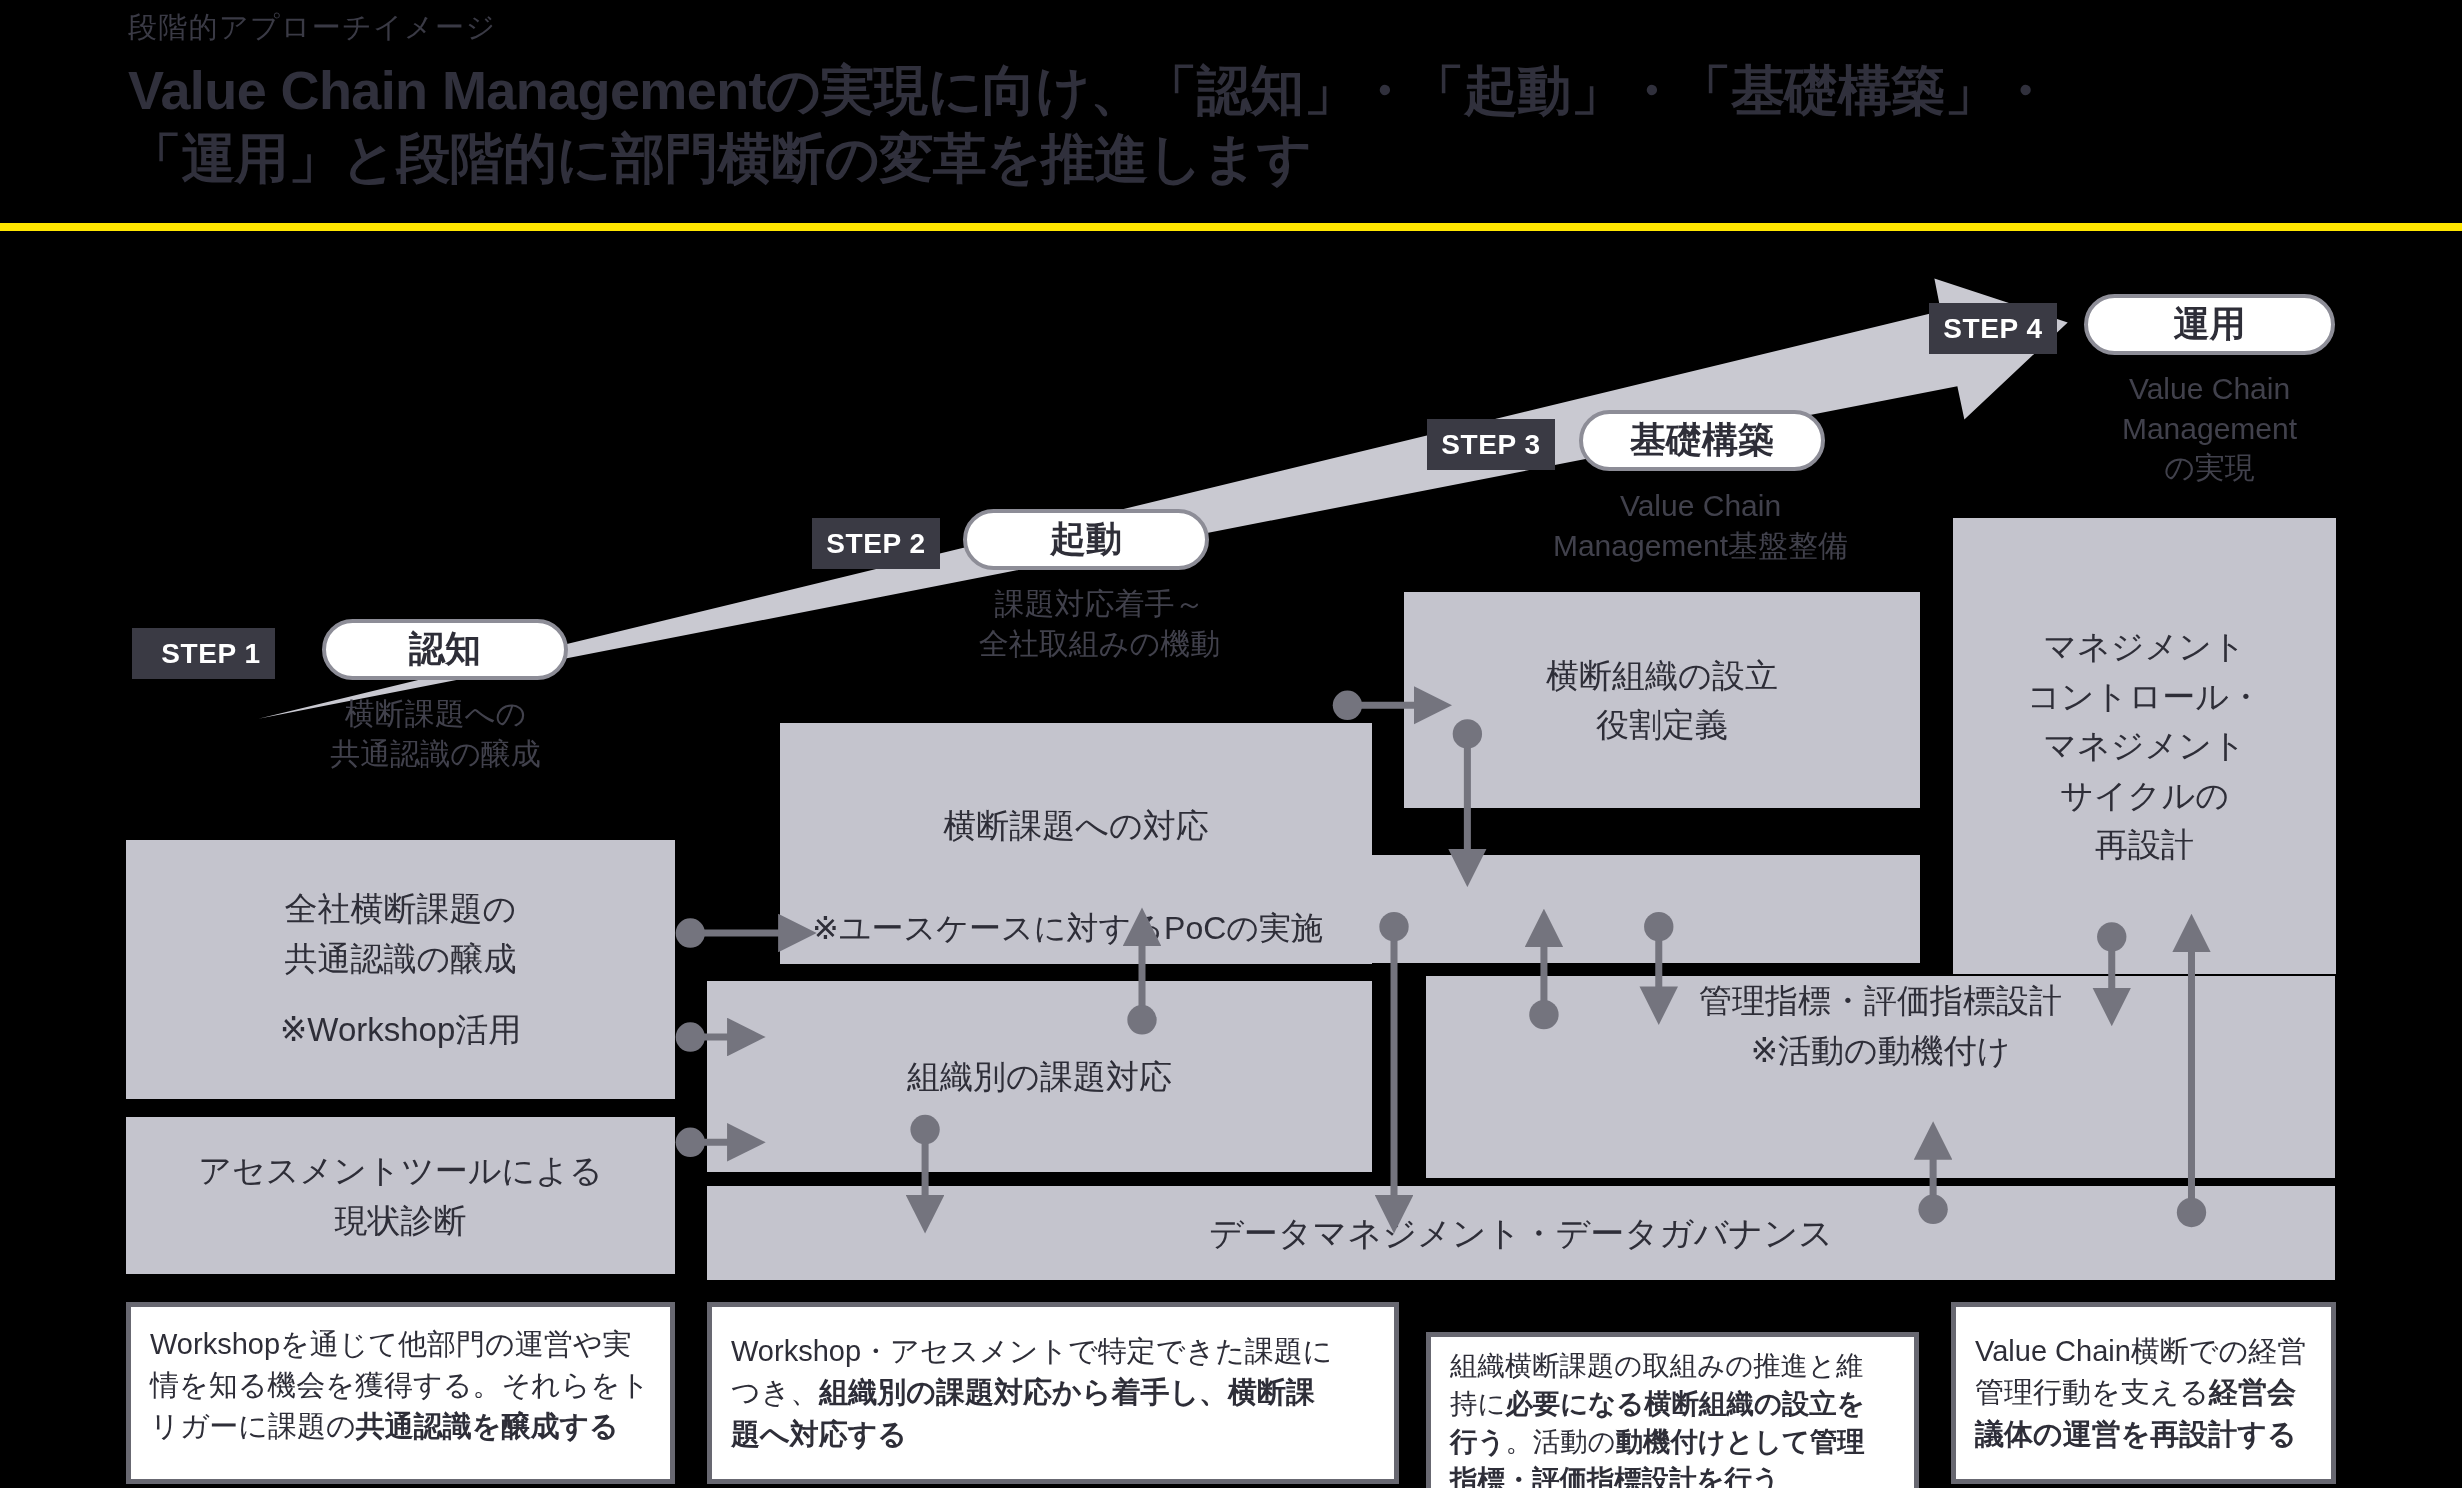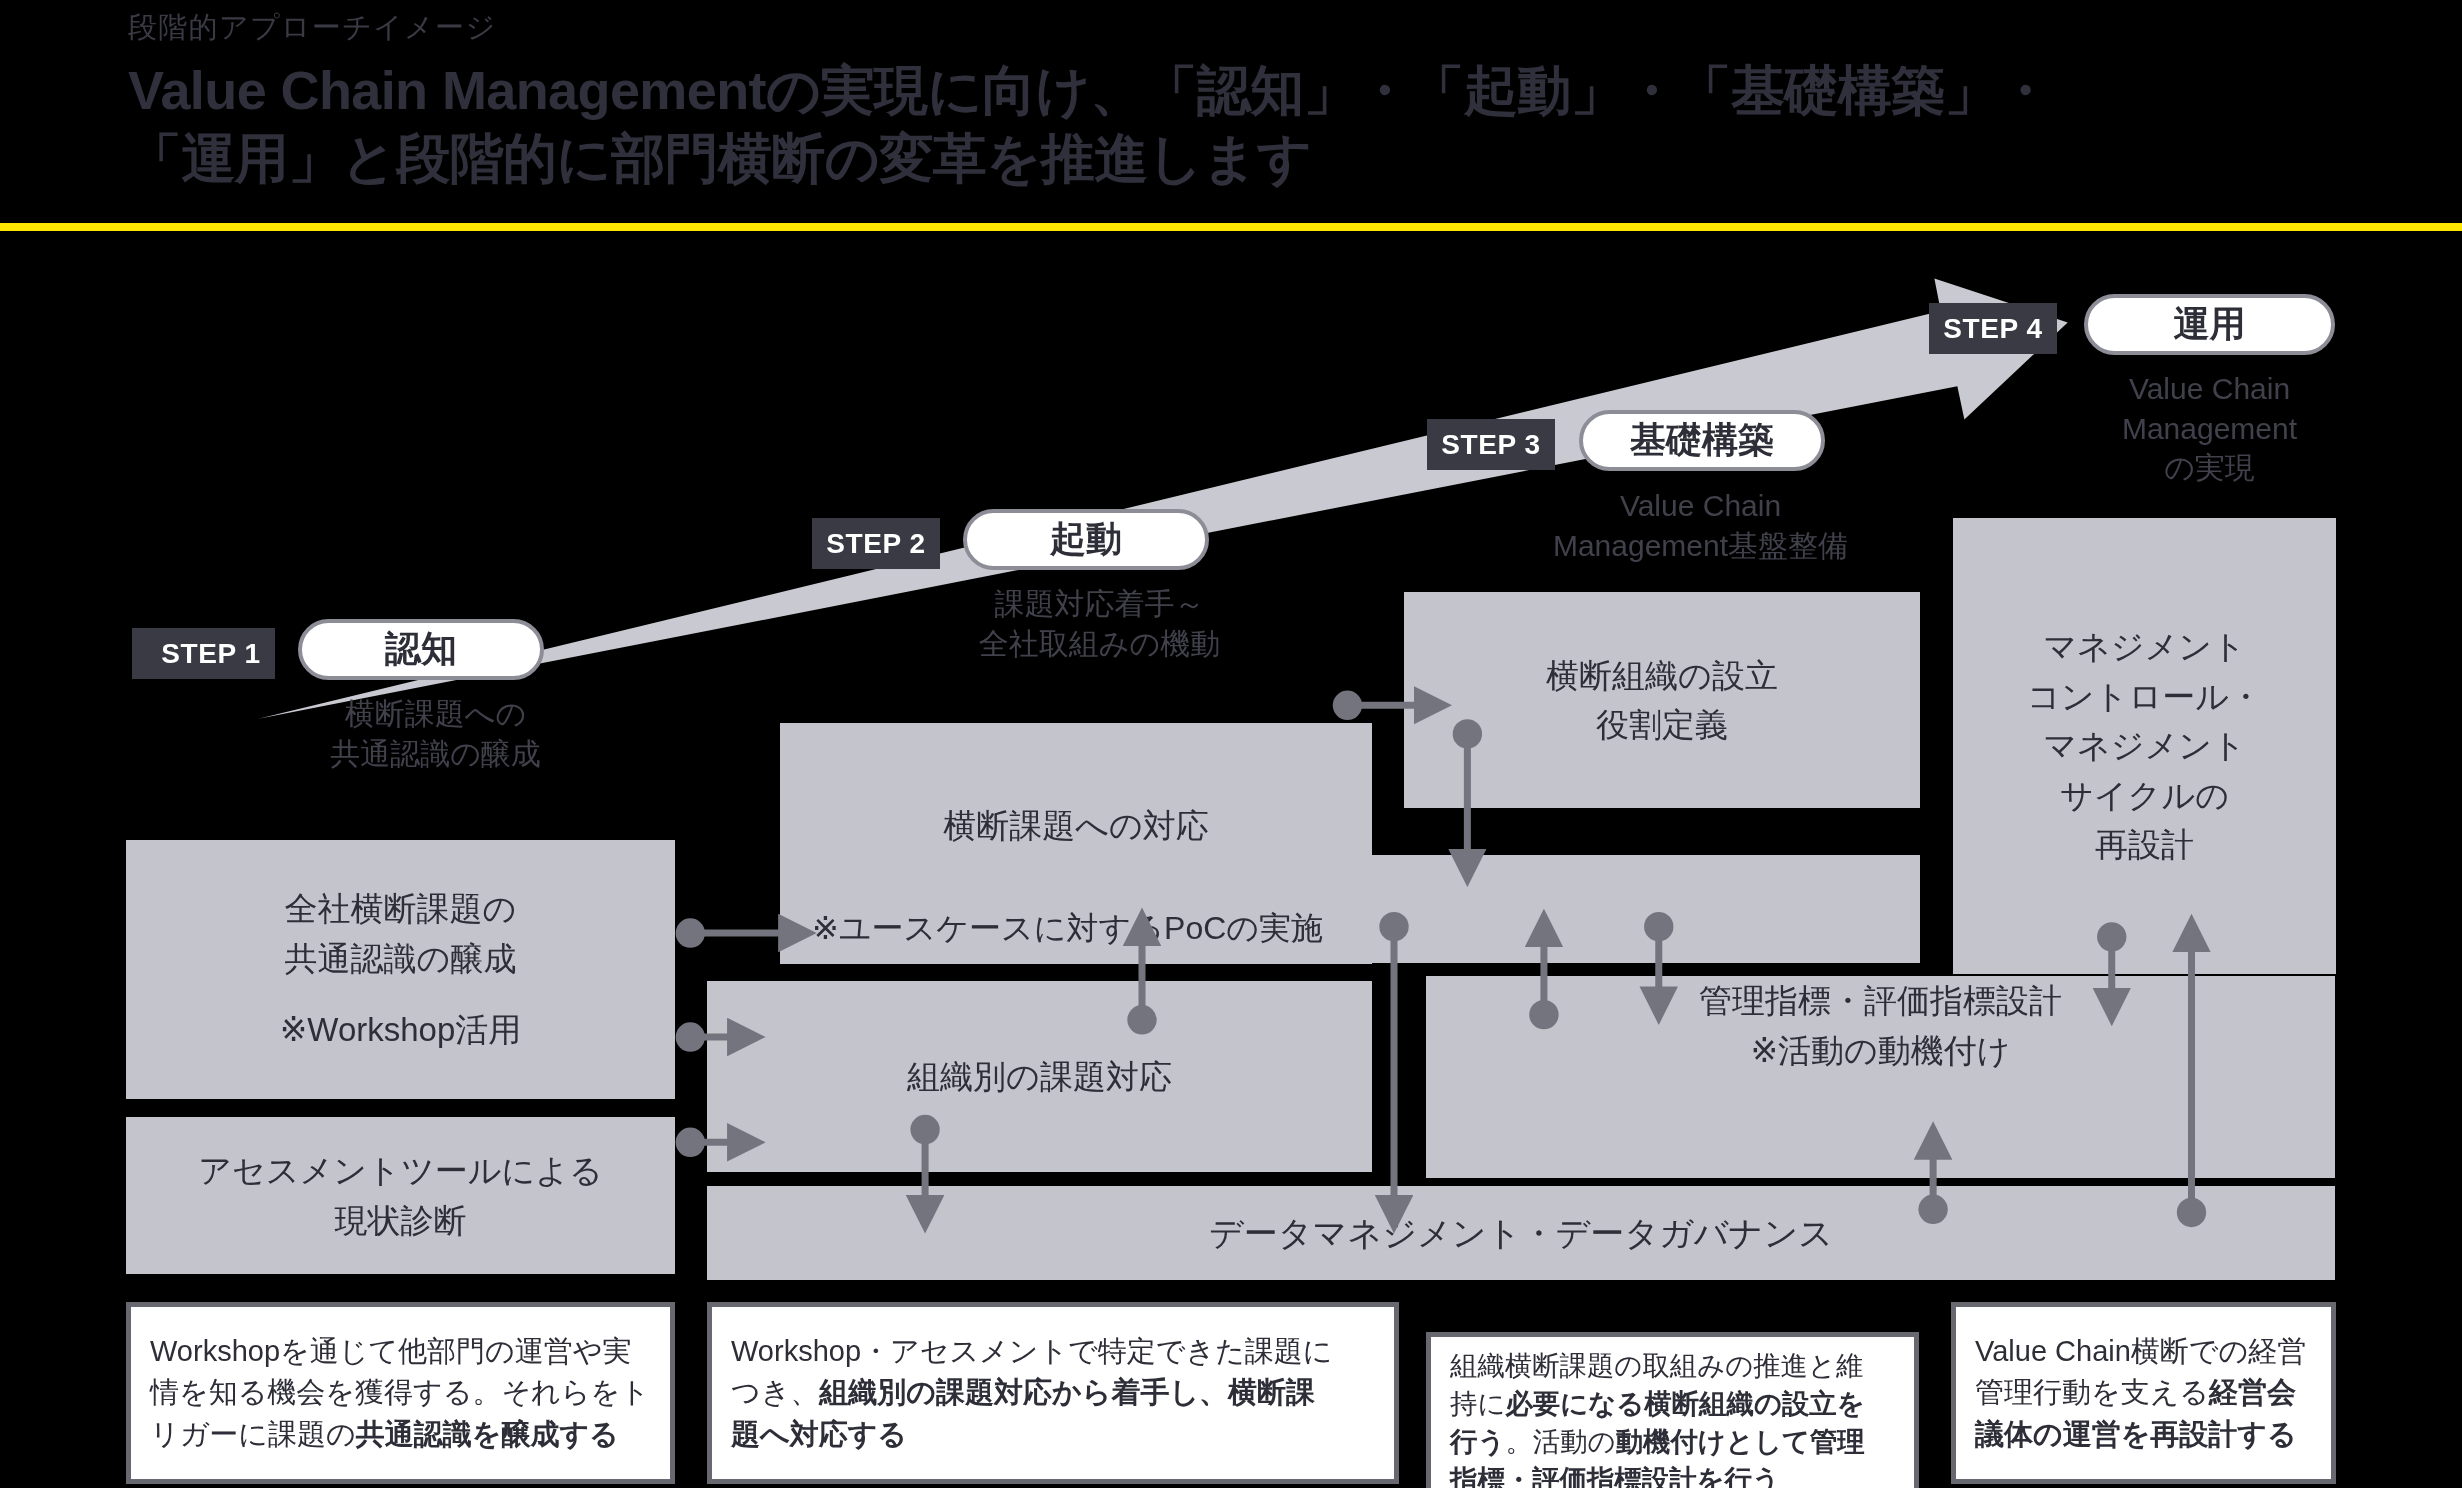--- a/index.html
+++ b/index.html
@@ -37,21 +37,21 @@
   <div class="abs eyebrow">段階的アプローチイメージ</div>
   <h1 class="abs title ml">Value Chain Managementの実現に向け、「認知」・「起動」・「基礎構築」・
 「運用」と段階的に部門横断の変革を推進します</h1>
   <div class="abs rule"></div>
 
   <svg class="arrow-layer" width="2462" height="1489" viewBox="0 0 3859 2333">
     <polygon points="405,1126 3042,487 3032,436 3241,505 3079,657 3068,605" fill="#c9c9d1"></polygon>
   </svg>
 
   <div class="abs stepbox" style="left:132px;top:628px;padding-left:15px;">STEP 1</div>
-  <div class="abs pill" style="left:298px;top:619px;width:246px;">認知</div>
+  <div class="abs pill" style="left:322px;top:619px;width:246px;">認知</div>
   <div class="abs caption ml" style="left:244px;top:694px;width:383px;">横断課題への
 共通認識の醸成</div>
 
   <div class="abs stepbox" style="left:812px;top:518px;">STEP 2</div>
   <div class="abs pill" style="left:963px;top:509px;width:246px;">起動</div>
   <div class="abs caption ml" style="left:908px;top:584px;width:383px;">課題対応着手～
 全社取組みの機動</div>
 
   <div class="abs stepbox" style="left:1427px;top:419px;">STEP 3</div>
   <div class="abs pill" style="left:1579px;top:410px;width:246px;">基礎構築</div>
@@ -135,21 +135,21 @@
         <circle cx="1450" cy="1770" r="23" stroke="none"></circle>
       <line x1="3310" y1="1468" x2="3310" y2="1590" marker-end="url(#ah)"></line>
         <circle cx="3310" cy="1468" r="23" stroke="none"></circle>
       <line x1="3435" y1="1900" x2="3435" y2="1450" marker-end="url(#ah)"></line>
         <circle cx="3435" cy="1900" r="23" stroke="none"></circle>
       <line x1="3030" y1="1895" x2="3030" y2="1775" marker-end="url(#ah)"></line>
         <circle cx="3030" cy="1895" r="23" stroke="none"></circle>
     </g>
   </svg>
 
-  <div class="abs fbox" style="left:126px;top:1302px;width:549px;height:182px;font-size:29px;line-height:1.42;display:flex;align-items:center;">
+  <div class="abs fbox" style="left:126px;top:1302px;width:549px;height:182px;font-size:29px;line-height:1.42;display:flex;align-items:flex-start;">
     <div><span>Workshopを通じて他部門の運営や実
 情を知る機会を獲得する。それらをト
 リガーに課題の</span><b>共通認識を醸成する</b></div>
   </div>
 
   <div class="abs fbox" style="left:707px;top:1302px;width:692px;height:182px;font-size:29px;line-height:1.42;display:flex;align-items:center;">
     <div><span>Workshop・アセスメントで特定できた課題に
 つき、</span><b>組織別の課題対応から着手し、横断課
 題へ対応する</b></div>
   </div>

